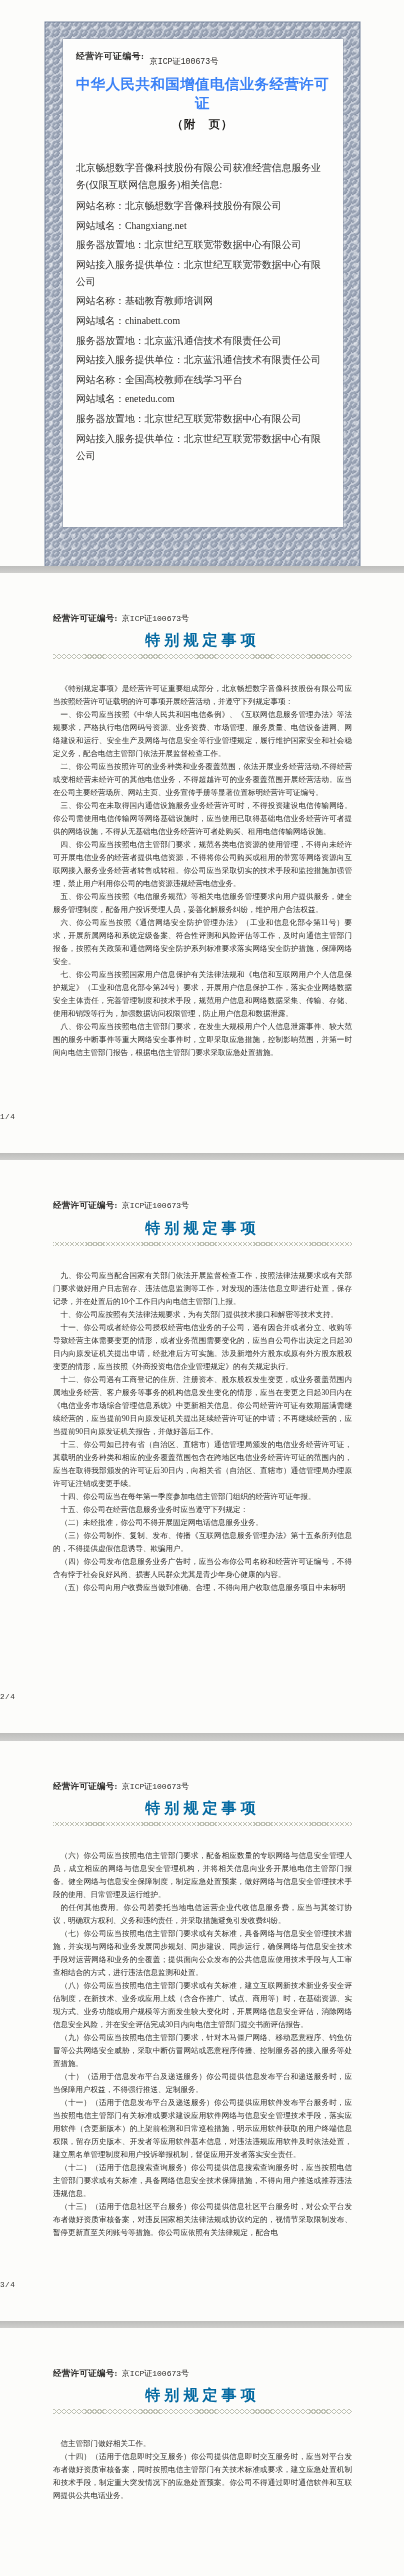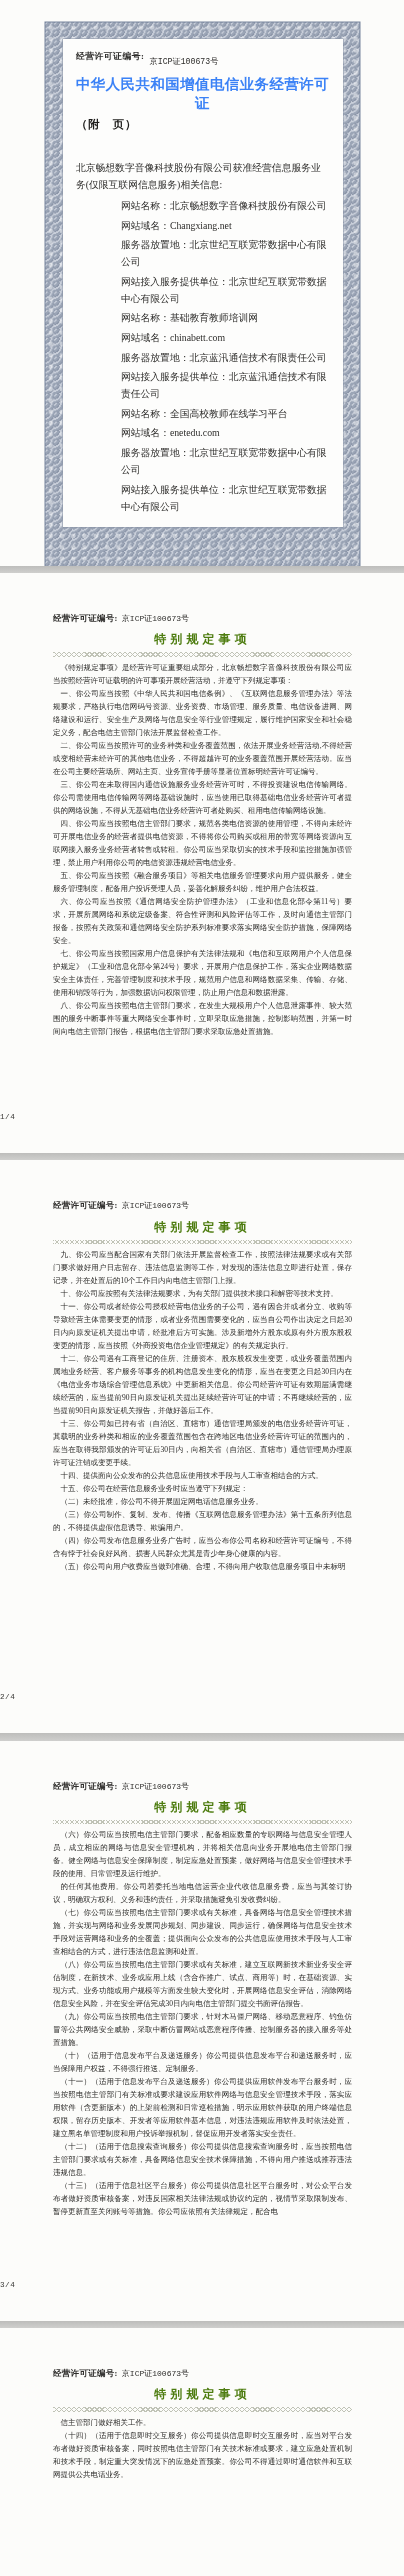--- a/index.html
+++ b/index.html
@@ -25,43 +25,43 @@
   .frame-inner {
     background:#fdfdfc;
     height:488px;
     box-shadow:0 0 0 0.5px #8a93a5;
     padding:12.4px 13.4px 0 13.4px;
   }
   .cert-no-row { font-size:8.8px; }
   .cert-no-label { font-weight:600; letter-spacing:0.5px; }
   .cert-no-value { display:inline-block; margin-left:5.2px; position:relative; top:4.6px; font-size:8.2px; font-family:"Liberation Mono","DejaVu Sans Mono",monospace; }
   .cert-title { margin-top:11.3px; text-align:center; font-size:14.4px; font-weight:bold; letter-spacing:0.5px; color:#3b82f6; }
-  .cert-subtitle { margin-top:4.1px; text-align:left; font-size:11.3px; font-weight:bold; letter-spacing:1px; color:#1d1c1a; }
+  .cert-subtitle { margin-top:4.1px; text-align:center; font-size:11.3px; font-weight:bold; letter-spacing:1px; color:#1d1c1a; }
   .cert-intro { margin-top:27px; font-size:9.8px; line-height:17.5px; }
-  .entries { margin-top:3.1px;margin-left:45px; }
+  .entries { margin-top:3.1px; }
   .entry { font-size:9.8px; line-height:17px; margin-top:2.6px; }
   .entry-value { }
 
   
   .page-prov { padding:0 53px; }
   .pp-h1126 { height:580px; }
   .pp-h1112 { height:573px; }
   .pp-h1059 { height:546px; }
   .prov-no-row { padding-top:40px; font-size:8.5px; }
   .prov-no-label { font-weight:600; letter-spacing:0.3px; }
   .prov-no-value { margin-left:4.1px; font-size:8px; font-family:"Liberation Mono","DejaVu Sans Mono",monospace; }
-  .prov-title { margin-top:6.2px; text-align:center; font-size:12px; font-weight:bold; letter-spacing:4.1px; color:#4d7c0f; }
+  .prov-title { margin-top:6.2px; text-align:center; font-size:15px; font-weight:bold; letter-spacing:4.1px; color:#0369a1; }
   .prov-divider {
     margin-top:4.1px; height:4.6px; width:100%;
     background-image:
       repeating-linear-gradient(45deg,  #adb1a0 0 1px, transparent 1px 3.6px),
       repeating-linear-gradient(135deg, #adb1a0 0 1px, transparent 1px 3.6px);
     opacity:.75;
   }
-  .prov-body { margin-top:4px; }
+  .prov-body { margin-top:23px; }
   .prov-body p {
     font-size:7.5px; line-height:13px; text-align:justify;
     text-indent:1em; color:#2b2a28;
   }
   .pageno {
     position:absolute; left:0; right:0; bottom:32px;
     text-align:left; font-size:7.7px; letter-spacing:0.5px; color:#3a3936;
     font-family:"Liberation Mono","DejaVu Sans Mono",monospace;
   }
 </style>
@@ -117,21 +117,21 @@
     </div>
     <h2 class="prov-title">特别规定事项</h2>
     <div class="prov-divider"></div>
     <div class="prov-body">
 
     <p>《特别规定事项》是经营许可证重要组成部分，北京畅想数字音像科技股份有限公司应当按照经营许可证载明的许可事项开展经营活动，并遵守下列规定事项：</p>
         <p>一、你公司应当按照《中华人民共和国电信条例》、《互联网信息服务管理办法》等法规要求，严格执行电信网码号资源、业务资费、市场管理、服务质量、电信设备进网、网络建设和运行、安全生产及网络与信息安全等行业管理规定，履行维护国家安全和社会稳定义务，配合电信主管部门依法开展监督检查工作。</p>
         <p>二、你公司应当按照许可的业务种类和业务覆盖范围，依法开展业务经营活动,不得经营或变相经营未经许可的其他电信业务，不得超越许可的业务覆盖范围开展经营活动。应当在公司主要经营场所、网站主页、业务宣传手册等显著位置标明经营许可证编号。</p>
         <p>三、你公司在未取得国内通信设施服务业务经营许可时，不得投资建设电信传输网络。你公司需使用电信传输网等网络基础设施时，应当使用已取得基础电信业务经营许可者提供的网络设施，不得从无基础电信业务经营许可者处购买、租用电信传输网络设施。</p>
         <p>四、你公司应当按照电信主管部门要求，规范各类电信资源的使用管理，不得向未经许可开展电信业务的经营者提供电信资源，不得将你公司购买或租用的带宽等网络资源向互联网接入服务业务经营者转售或转租。你公司应当采取切实的技术手段和监控措施加强管理，禁止用户利用你公司的电信资源违规经营电信业务。</p>
-        <p>五、你公司应当按照《融合服务项目》等相关电信服务管理要求向用户提供服务，健全服务管理制度，配备用户投诉受理人员，妥善化解服务纠纷，维护用户合法权益。</p>
+        <p>五、你公司应当按照《电信服务规范》等相关电信服务管理要求向用户提供服务，健全服务管理制度，配备用户投诉受理人员，妥善化解服务纠纷，维护用户合法权益。</p>
         <p>六、你公司应当按照《通信网络安全防护管理办法》（工业和信息化部令第11号）要求，开展所属网络和系统定级备案、符合性评测和风险评估等工作，及时向通信主管部门报备，按照有关政策和通信网络安全防护系列标准要求落实网络安全防护措施，保障网络安全。</p>
         <p>七、你公司应当按照国家用户信息保护有关法律法规和《电信和互联网用户个人信息保护规定》（工业和信息化部令第24号）要求，开展用户信息保护工作，落实企业网络数据安全主体责任，完善管理制度和技术手段，规范用户信息和网络数据采集、传输、存储、使用和销毁等行为，加强数据访问权限管理，防止用户信息和数据泄露。</p>
         <p>八、你公司应当按照电信主管部门要求，在发生大规模用户个人信息泄露事件、较大范围的服务中断事件等重大网络安全事件时，立即采取应急措施，控制影响范围，并第一时间向电信主管部门报告，根据电信主管部门要求采取应急处置措施。</p>
       </div>
     <div class="pageno">1/4</div>
   </section>
 
   <div class="page-sep"></div>
 
   <section class="page page-prov pp-h1112">
@@ -140,21 +140,21 @@
     </div>
     <h2 class="prov-title">特别规定事项</h2>
     <div class="prov-divider"></div>
     <div class="prov-body">
 
     <p>九、你公司应当配合国家有关部门依法开展监督检查工作，按照法律法规要求或有关部门要求做好用户日志留存、违法信息监测等工作，对发现的违法信息立即进行处置，保存记录，并在处置后的10个工作日内向电信主管部门上报。</p>
         <p>十、你公司应按照有关法律法规要求，为有关部门提供技术接口和解密等技术支持。</p>
         <p>十一、你公司或者经你公司授权经营电信业务的子公司，遇有因合并或者分立、收购等导致经营主体需要变更的情形，或者业务范围需要变化的，应当自公司作出决定之日起30日内向原发证机关提出申请，经批准后方可实施。涉及新增外方股东或原有外方股东股权变更的情形，应当按照《外商投资电信企业管理规定》的有关规定执行。</p>
         <p>十二、你公司遇有工商登记的住所、注册资本、股东股权发生变更，或业务覆盖范围内属地业务经营、客户服务等事务的机构信息发生变化的情形，应当在变更之日起30日内在《电信业务市场综合管理信息系统》中更新相关信息。你公司经营许可证有效期届满需继续经营的，应当提前90日向原发证机关提出延续经营许可证的申请；不再继续经营的，应当提前90日向原发证机关报告，并做好善后工作。</p>
         <p>十三、你公司如已持有省（自治区、直辖市）通信管理局颁发的电信业务经营许可证，其载明的业务种类和相应的业务覆盖范围包含在跨地区电信业务经营许可证的范围内的，应当在取得我部颁发的许可证后30日内，向相关省（自治区、直辖市）通信管理局办理原许可证注销或变更手续。</p>
-        <p>十四、提供面向公众发布的公共信息应使用技术手段与人工审查相结合的方式。</p>
+        <p>十四、你公司应当在每年第一季度参加电信主管部门组织的经营许可证年报。</p>
         <p>十五、你公司在经营信息服务业务时应当遵守下列规定：</p>
         <p>（二）未经批准，你公司不得开展固定网电话信息服务业务。</p>
         <p>（三）你公司制作、复制、发布、传播《互联网信息服务管理办法》第十五条所列信息的，不得提供虚假信息诱导、欺骗用户。</p>
         <p>（四）你公司发布信息服务业务广告时，应当公布你公司名称和经营许可证编号，不得含有悖于社会良好风尚、损害人民群众尤其是青少年身心健康的内容。</p>
         <p>（五）你公司向用户收费应当做到准确、合理，不得向用户收取信息服务项目中未标明</p>
       </div>
     <div class="pageno">2/4</div>
   </section>
 
   <div class="page-sep"></div>

